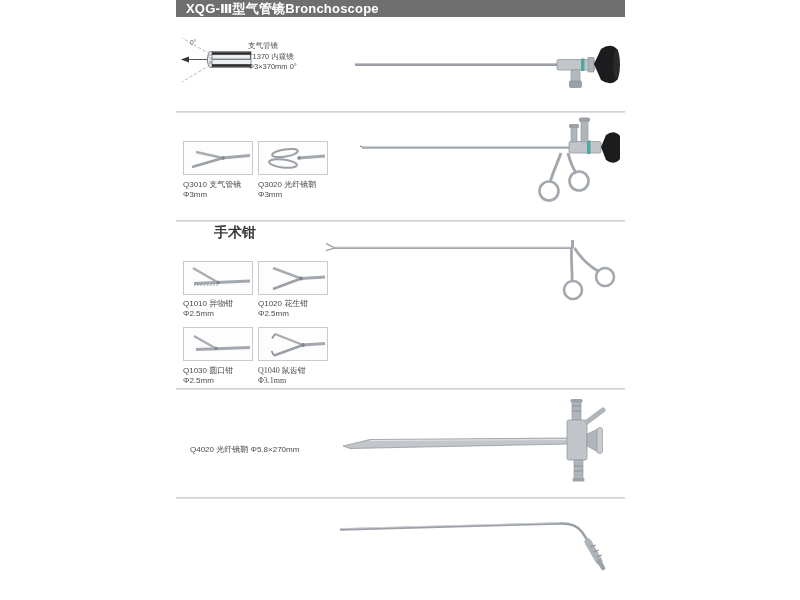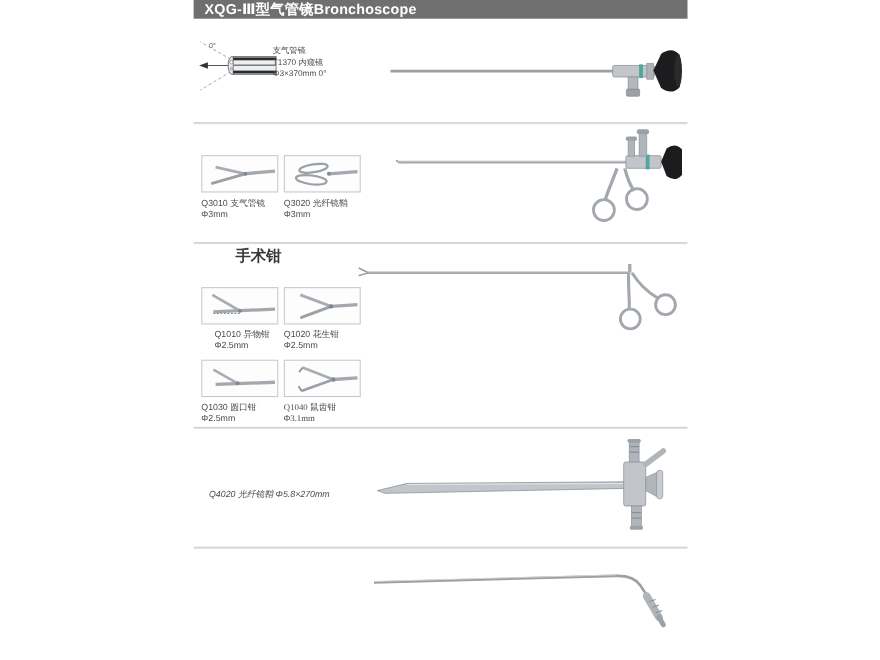--- a/index.html
+++ b/index.html
@@ -142,21 +142,21 @@
   </div>
   <div class="thumb" style="left:258px;top:261px;">
     <svg width="68" height="32" viewBox="0 0 68 32">
       <line x1="66" y1="15" x2="42" y2="16.5" stroke="#a3a8ae" stroke-width="3"></line>
       <line x1="42" y1="16.5" x2="14" y2="6" stroke="#a8adb3" stroke-width="2.6"></line>
       <line x1="42" y1="16.5" x2="14" y2="27" stroke="#9aa0a6" stroke-width="2.6"></line>
       <circle cx="42" cy="16.5" r="2" fill="#82888f"></circle>
     </svg>
   </div>
 
-  <div class="plabel" style="left:183px;top:299px;margin-left:12px;">
+  <div class="plabel" style="left:183px;top:299px;">
     <div><span>Q1010</span> <span>异物钳</span></div>
     <div>Φ2.5mm</div>
   </div>
   <div class="plabel" style="left:258px;top:299px;">
     <div><span>Q1020</span> <span>花生钳</span></div>
     <div>Φ2.5mm</div>
   </div>
 
   <div class="thumb" style="left:183px;top:327px;">
     <svg width="68" height="32" viewBox="0 0 68 32">
@@ -180,21 +180,21 @@
     <div><span>Q1030</span> <span>圆口钳</span></div>
     <div>Φ2.5mm</div>
   </div>
   <div class="plabel" style="left:258px;top:366px;font-family:Liberation Serif, serif;">
     <div><span>Q1040</span> <span>鼠齿钳</span></div>
     <div>Φ3.1mm</div>
   </div>
 
   <div class="divider" style="top: 388px; background: linear-gradient(rgb(201, 205, 209), rgb(228, 230, 232));"></div>
 
-  <div class="plabel" style="left:190px;top:445px;font-style:italic;">
+  <div class="plabel" style="left:190px;top:445px;">
     <div><span>Q4020</span> <span>光纤镜鞘</span> <span>Φ5.8×270mm</span></div>
   </div>
 
   <div class="inst" style="left:338px;top:398px;">
     <svg width="290" height="86" viewBox="0 0 290 86">
       <path d="M5 48 L32 41.5 L231 40 L231 46 L12 50.5 Z" fill="#c2c6cb" stroke="#8a9097" stroke-width="0.7"></path>
       <line x1="32" y1="42.5" x2="230" y2="41.5" stroke="#e2e4e6" stroke-width="1"></line>
       <rect x="234" y="2" width="9" height="21" fill="#b0b5ba" stroke="#8a9097" stroke-width="0.6"></rect>
       <rect x="232.5" y="1" width="12" height="3.5" rx="1.5" fill="#9ba1a7"></rect>
       <line x1="234" y1="8" x2="243" y2="8" stroke="#8a9097" stroke-width="1"></line>

